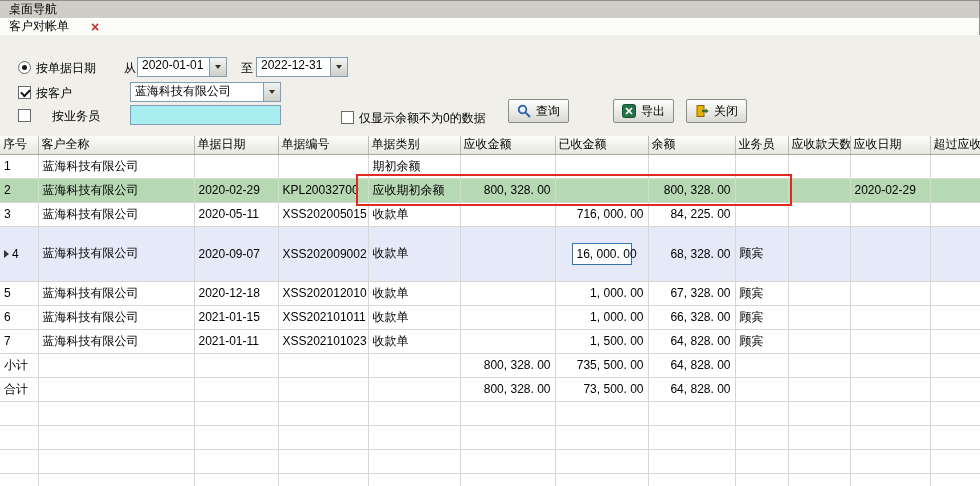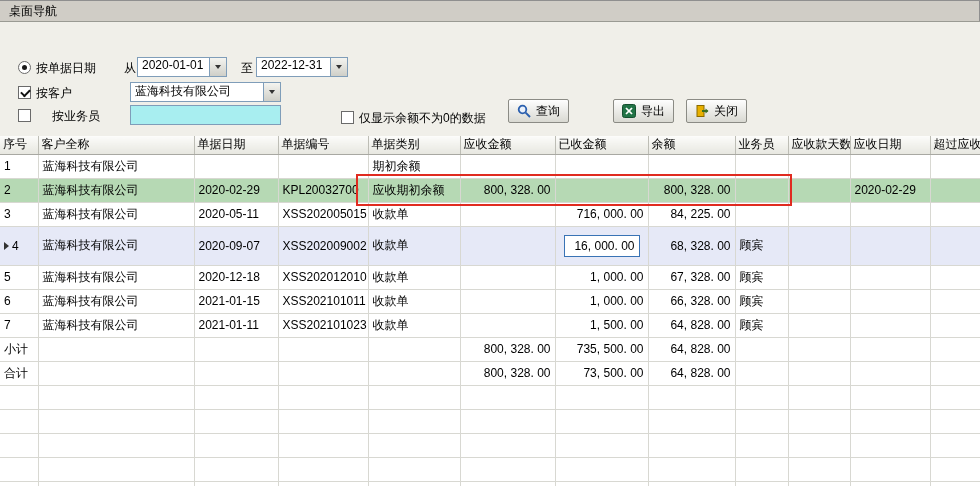--- a/index.html
+++ b/index.html
@@ -94,41 +94,45 @@
     white-space:nowrap; overflow:hidden; background:#fff;
   }
   .grid td.num { text-align:right; }
   tr.row-green td { background:var(--row-green,#b6d9b4); }
   tr.row-blue td { background:var(--row-blue,#e6e9f7); }
   tr.row-current td:first-child::before {
     content:""; display:inline-block; width:0; height:0;
     border-top:4px solid transparent; border-bottom:4px solid transparent;
     border-left:5px solid #333; margin-right:3px; vertical-align:middle;
   }
-  td.edit-host { padding:8px; }
+  td.edit-host { padding:16px; }
   .cell-editor {
     height:22px; margin:0; border:1px solid var(--editor-border,#3973b5);
     background:#fff; text-align:right; line-height:20px; padding:0 4px;
   }
 
   
   .annotation {
     position:absolute; left:356px; top:174px; width:436px; height:32px;
     border:2px solid var(--annotation,#e02b20);
     z-index:10; pointer-events:none;
   }
 </style>
 </head>
 <body>
 
 <div class="page">
 
   <div class="tabbar">
     <div class="tab">
       <span>桌面导航</span>
+    </div>
+    <div class="tab active">
+      <span>客户对帐单</span>
+      <span class="tab-close">×</span>
     </div>
   </div>
 
   <div class="filters">
 
     <span class="radio checked" style="left:18px;top:39px"></span>
     <span class="lbl" style="left:36px;top:40px">按单据日期</span>
     <span class="lbl" style="left:124px;top:40px">从</span>
     <div class="combo" style="left:137px;top:35px;width:90px">
       <span class="val">2020-01-01</span>

